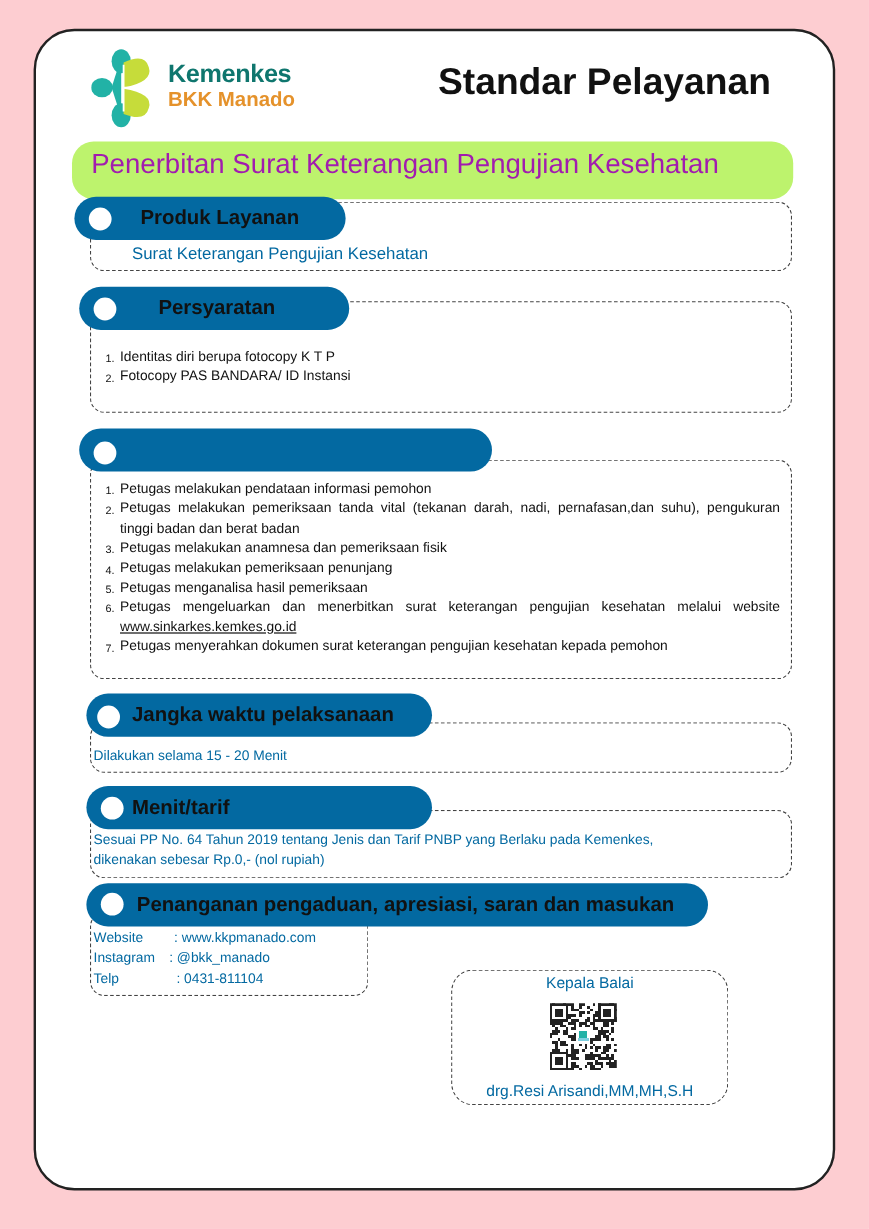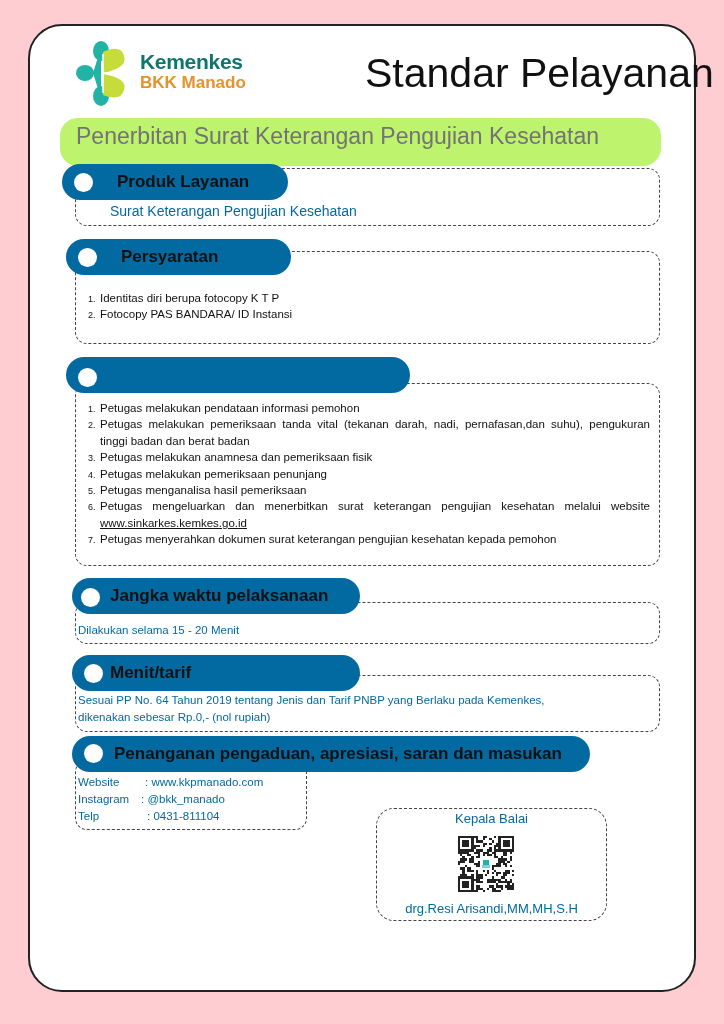--- a/index.html
+++ b/index.html
@@ -9,39 +9,39 @@
   .card {
     position: absolute; left: 28px; top: 24px; width: 668px; height: 968px;
     background: #fff; border: 2px solid #222; border-radius: 34px;
   }
 
   .logo { position: absolute; left: 76px; top: 40px; width: 180px; height: 68px; }
   .logo svg { position: absolute; left: 0; top: 0; }
   .logo .brand { position: absolute; left: 64px; top: 10px; font-weight: bold; font-size: 21px; color: #0f766e; letter-spacing: -0.3px; }
   .logo .sub { position: absolute; left: 64px; top: 33px; font-weight: bold; font-size: 17px; color: #e5922b; }
 
-  .page-title { position: absolute; left: 365px; top: 50px; font-size: 41px; font-weight: normal; color: #111; }
+  .page-title { position: absolute; left: 365px; top: 50px; font-size: 31px; font-weight: bold; color: #111; }
 
   .service-title {
     position: absolute; left: 60px; top: 118px; width: 601px; height: 48px;
-    background: #bdf36d; border-radius: 18px; font-size: 23px; color: #737373;
+    background: #bdf36d; border-radius: 18px; font-size: 23px; color: #a21caf;
     padding-left: 16px; line-height: 36px;
   }
 
   .box {
     position: absolute; border: 1px dashed #444; border-radius: 12px; background: transparent;
   }
   .pill {
     position: absolute; background: #0369a1; border-radius: 18px; height: 36px;
     font-weight: bold; font-size: 17px; line-height: 36px; color: #111;
   }
   .pill .dot {
     position: absolute; left: 12px; top: 9px; width: 19px; height: 19px; border-radius: 50%; background: #fff;
   }
-  .pill .label { position: absolute; left: 55px; top: 0; white-space: nowrap; }
+  .pill .label { position: absolute; left: 66px; top: 0; white-space: nowrap; }
 
   .list { position: absolute; font-size: 11.5px; color: #111; line-height: 16.4px; }
   .list li { list-style: none; position: relative; padding-left: 22px; }
   .list li .num { position: absolute; left: 10px; font-size: 9px; top: 1px; }
   .justify { text-align: justify; }
 
   .txt { position: absolute; font-size: 11.5px; color: #0369a1; line-height: 17px; }
   a.link { color: #111; text-decoration: underline; }
 
   .qr { position: absolute; left: 458px; top: 836px; width: 56px; height: 56px; }

